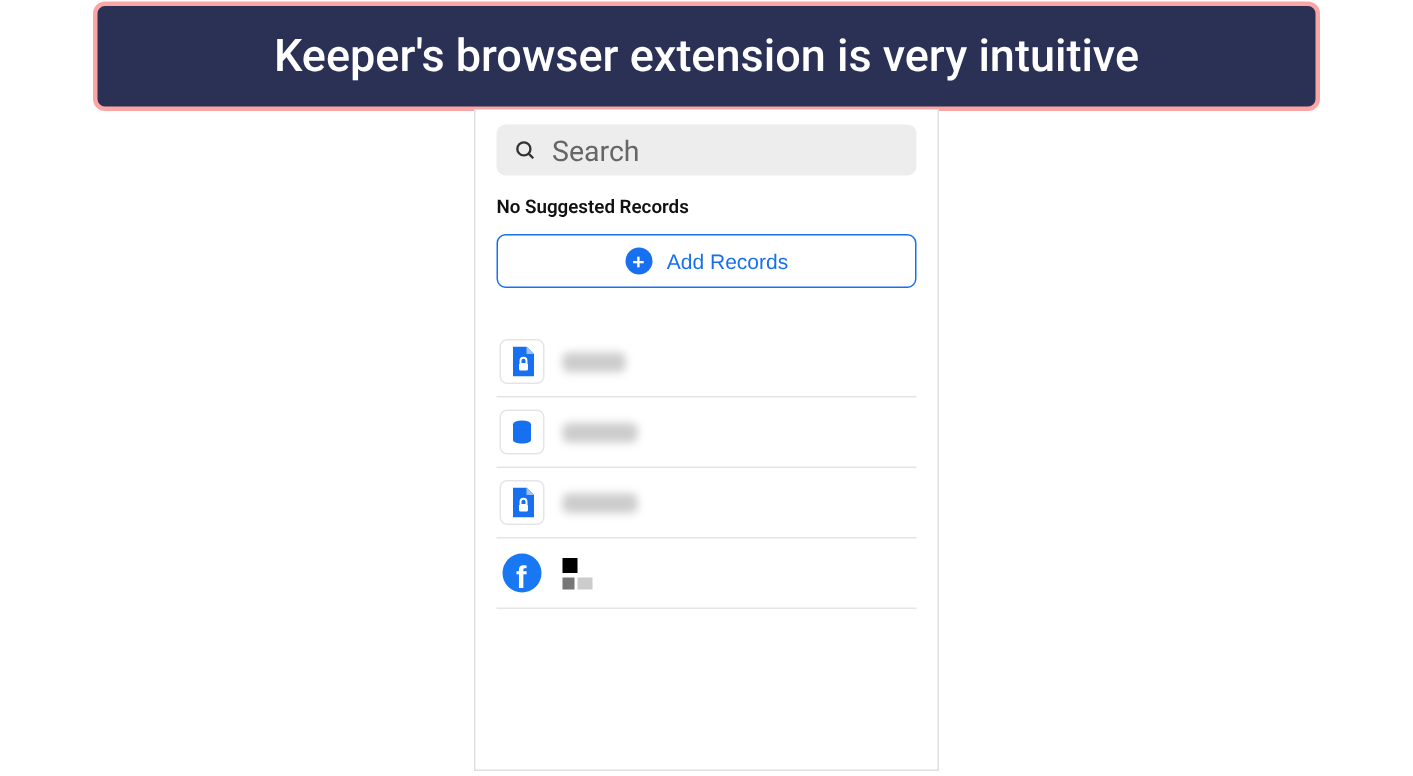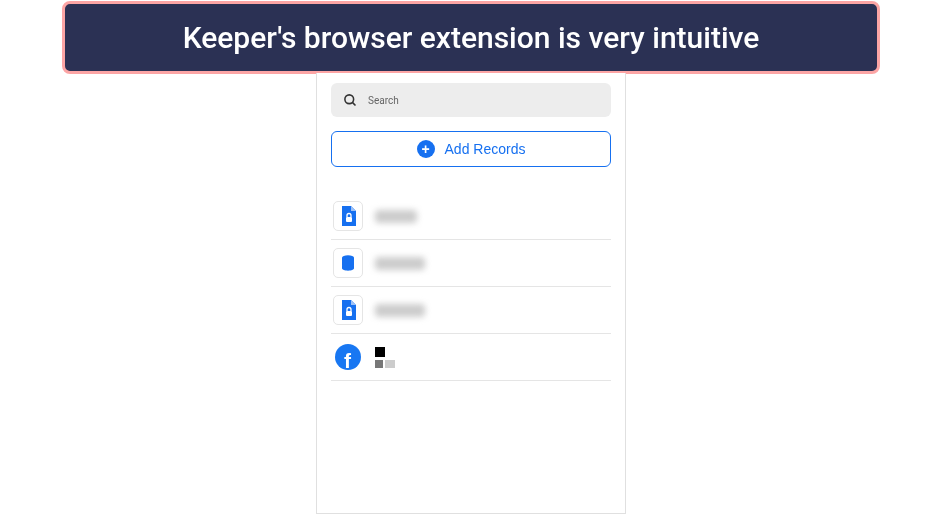--- a/index.html
+++ b/index.html
@@ -47,21 +47,21 @@
       align-items: center;
       padding: 0 12px;
       margin-bottom: 14px;
     }
     .search-bar svg {
       flex-shrink: 0;
       margin-right: 10px;
     }
     .search-text {
       color: #666;
-      font-size: 10px;
+      font-size: 19px;
     }
     .no-records {
       font-weight: 600;
       font-size: 12.5px;
       color: #111;
       margin-bottom: 10px;
     }
     .add-record-btn {
       width: 100%;
       border: 1px solid #1670f0;
@@ -191,20 +191,21 @@
 <div class="panel">
 
   <div class="search-bar">
     <svg width="15" height="15" viewBox="0 0 24 24" fill="none" stroke="#333" stroke-width="2.5">
       <circle cx="10" cy="10" r="7"></circle>
       <line x1="20" y1="20" x2="15" y2="15"></line>
     </svg>
     <span class="search-text">Search</span>
   </div>
 
+  <div class="no-records">No Suggested Records</div>
 
   <button class="add-record-btn">
     <span class="plus-circle">+</span>
     <span class="add-record-text">Add Records</span>
   </button>
 
 
   <div class="list">
 
     <div class="list-item">

